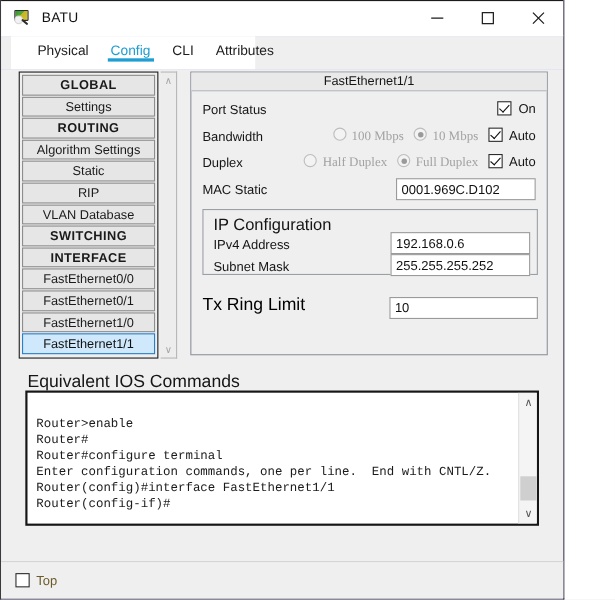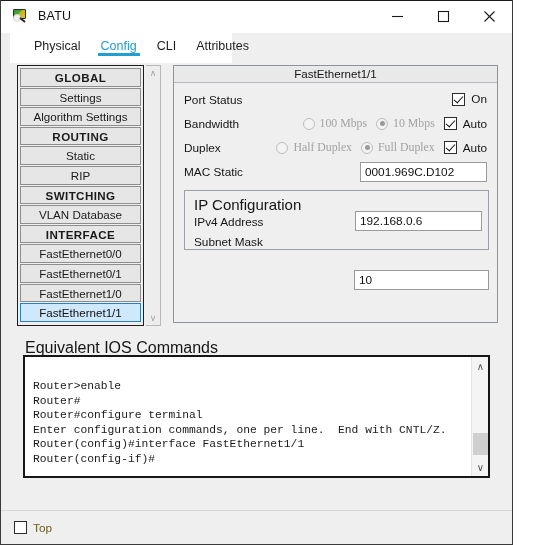--- a/index.html
+++ b/index.html
@@ -121,21 +121,21 @@
   }
   .cb-lab { font-size:11.8px; color:#151515; margin-left:6px; vertical-align:middle; }
   
   .rd { width:12px; height:12px; border:1.5px solid #bdbdbd; border-radius:50%;
         background:#f3f3f3; display:inline-block; position:relative; vertical-align:middle; }
   .rd.on::after{
     content:""; position:absolute; left:2.5px; top:2.5px; width:5px; height:5px;
     background:#9a9a9a; border-radius:50%;
   }
   .rd-lab { font-size:11.8px; color:#a2a2a2; margin-left:5px; margin-right:9px; vertical-align:middle;font-family:Liberation Serif, serif; }
-  .opt-grp { position:absolute; right:2px; top:3px; display:flex; align-items:center; }
+  .opt-grp { position:absolute; right:2px; top:3px; display:flex; }
   .txt {
     border:1px solid #9a9a9a; background:#ffffff;
     height:20px; font-size:11.8px; color:#111;
     padding:1px 4px; line-height:17px;
     font-family:Liberation Sans, sans-serif;
   }
   
   .ipgrp {
     position:absolute; left:10px; right:8px; top:107px; height:60px;
     border:1px solid #9ba0a6;
@@ -219,26 +219,26 @@
       <div class="tab">CLI</div>
       <div class="tab">Attributes</div>
     </div>
   </div>
 
   <div class="content">
 
     <div class="sidebar-box">
       <div class="side-item hdr">GLOBAL</div>
       <div class="side-item">Settings</div>
+      <div class="side-item hdr">ROUTING</div>
       <div class="side-item">Algorithm Settings</div>
-      <div class="side-item hdr">ROUTING</div>
       <div class="side-item">Static</div>
       <div class="side-item">RIP</div>
+      <div class="side-item">VLAN Database</div>
       <div class="side-item hdr">SWITCHING</div>
-      <div class="side-item">VLAN Database</div>
       <div class="side-item hdr">INTERFACE</div>
       <div class="side-item">FastEthernet0/0</div>
       <div class="side-item">FastEthernet0/1</div>
       <div class="side-item">FastEthernet1/0</div>
       <div class="side-item sel">FastEthernet1/1</div>
     </div>
 
     <div class="side-scroll" id="sideScroll" style="height: 261px;">
       <div class="arw">∧</div>
       <div class="arw">∨</div>
@@ -283,23 +283,25 @@
         <div class="row">
           <span class="lbl">MAC Static</span>
           <span class="txt" style="position:absolute; left:178px; right:2px; top:1px;">0001.969C.D102</span>
         </div>
 
         <div class="ipgrp">
           <span class="gt">IP Configuration</span>
           <span class="r" style="top:24px;">IPv4 Address</span>
           <span class="txt" style="position:absolute; left:170px; right:6px; top:20px;">192.168.0.6</span>
           <span class="r" style="top:44px;">Subnet Mask</span>
+          <span class="txt" style="position:absolute; left:170px; right:6px; top:40px;">255.255.255.252</span>
         </div>
 
         <div style="position:absolute; left:10px; right:8px; top:186px; height:24px;">
+          <span class="lbl" style="top:4px;">Tx Ring Limit</span>
           <span class="txt" style="position:absolute; left:170px; right:0px; top:1px;">10</span>
         </div>
 
       </div>
     </div>
 
     <div class="ios-label">Equivalent IOS Commands</div>
     <div class="ios-box">
       <div class="ios-text">Router&gt;enable
 Router#

